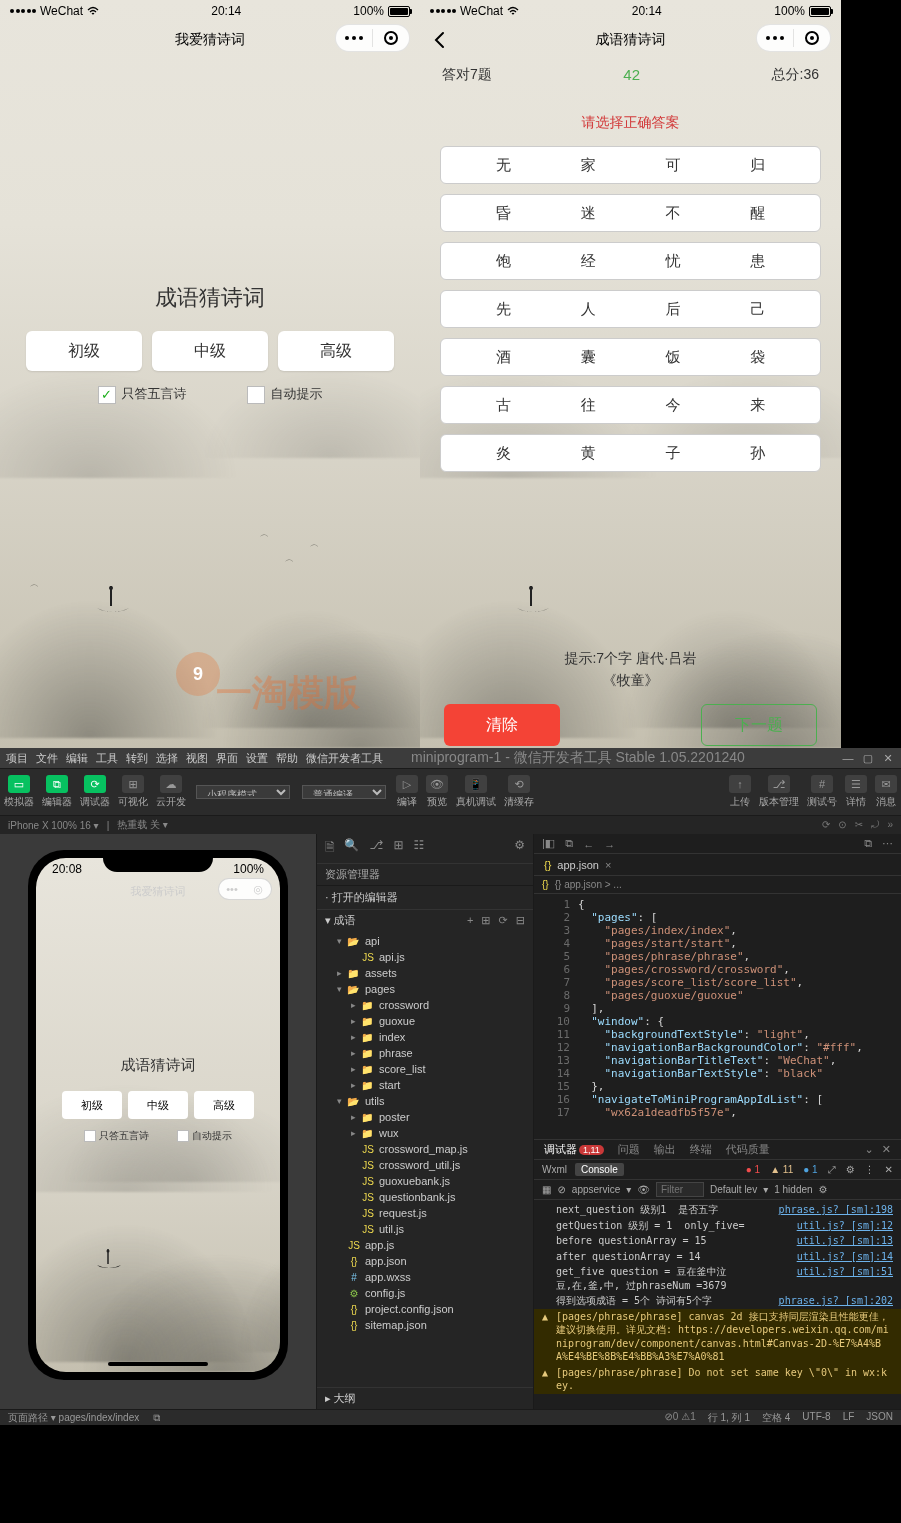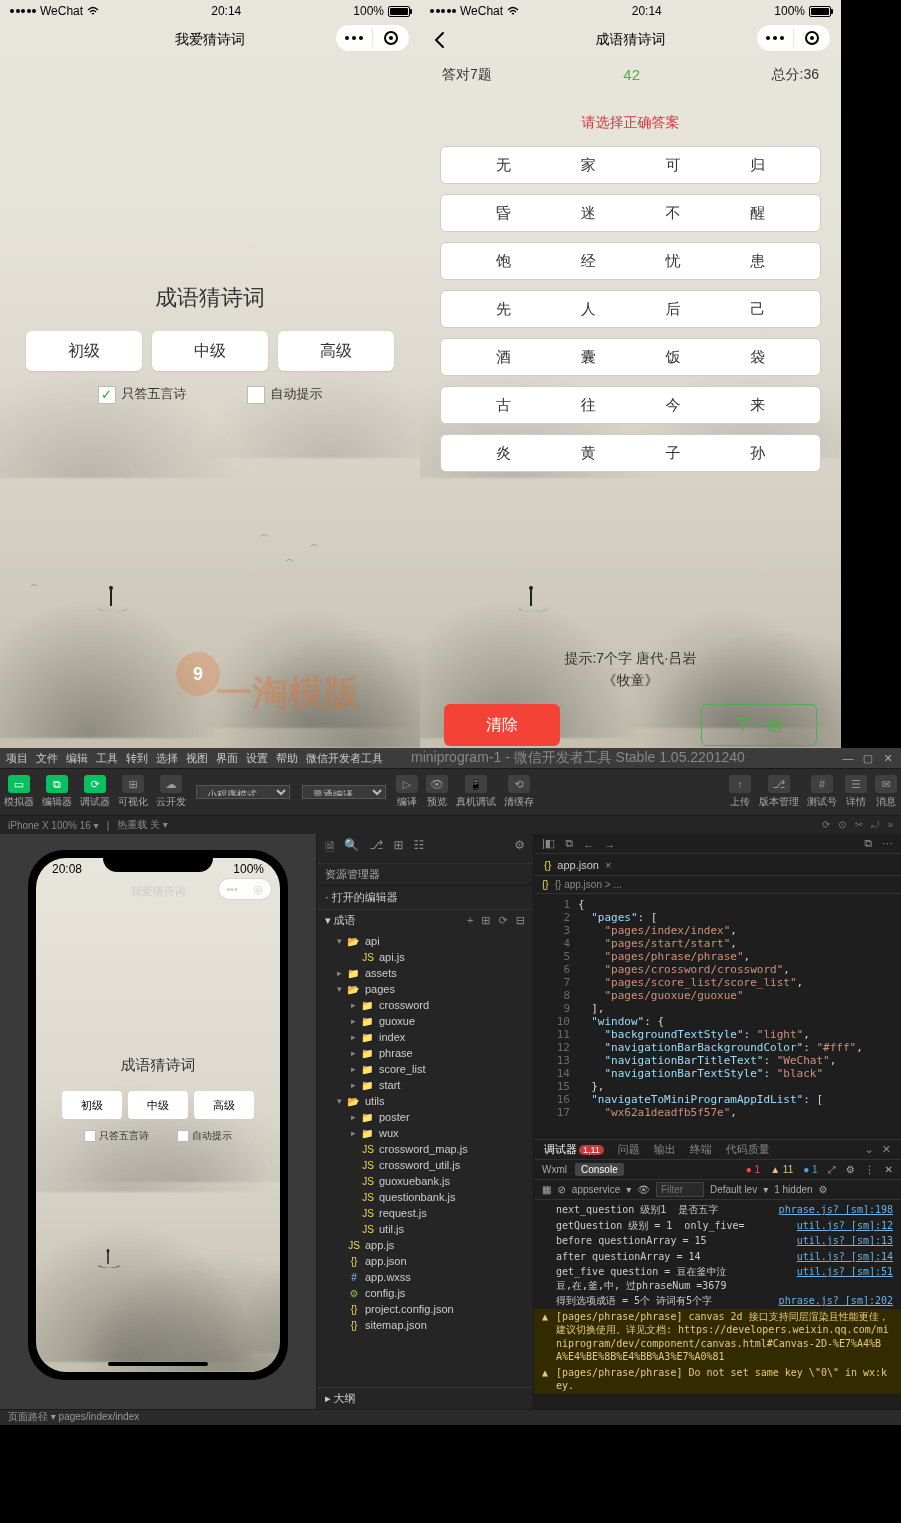--- a/index.html
+++ b/index.html
@@ -146,21 +146,21 @@
 .cnt.blue{color:#4fa3df;}
 .console-filter{height:20px;display:flex;align-items:center;gap:6px;padding:0 8px;font-size:10px;color:#aaa;border-bottom:1px solid #333;}
 .console-filter .filter-input{background:#2a2a2a;border:1px solid #444;color:#aaa;height:15px;padding:0 4px;font-size:10px;width:48px;}
 .console-body{flex:1;overflow:auto;font-family:Consolas,Menlo,monospace;font-size:10px;padding:2px 0;}
 .clog{display:flex;padding:1px 8px;line-height:1.35;color:#ccc;}
 .clog.warn{background:#332b00;color:#e6c97b;}
 .clog .cicon{width:14px;flex-shrink:0;}
 .clog .cmsg{flex:1;white-space:pre-wrap;word-break:break-all;}
 .clog .csrc{color:#6cb2eb;margin-left:8px;flex-shrink:0;text-decoration:underline;padding-left:44px;}
 
-.ide-statusbar{height:16px;background:#2b2b2b;border-top:1px solid #1a1a1a;display:flex;align-items:flex-start;padding:0 8px;font-size:10px;color:#999;gap:14px;flex-direction:column;}
+.ide-statusbar{height:16px;background:#2b2b2b;border-top:1px solid #1a1a1a;display:flex;align-items:center;padding:0 8px;font-size:10px;color:#999;gap:14px;}
 .ide-statusbar .sb-right{margin-left:auto;display:flex;gap:12px;}
 .ide-statusbar .warncount{color:#888;}
 </style>
 </head>
 <body>
 
 <div class="top-half">
 
   <div class="phone-screen">
     <div class="mountains">

